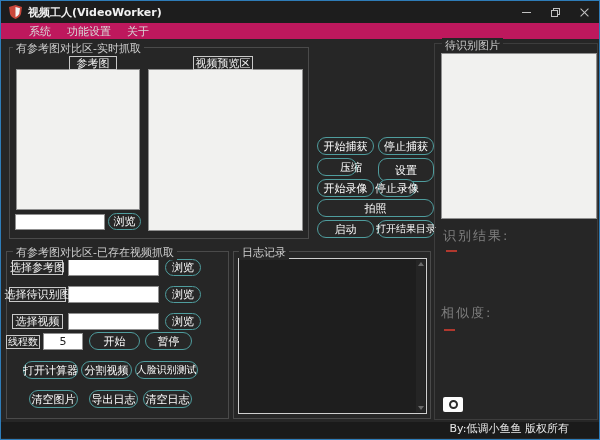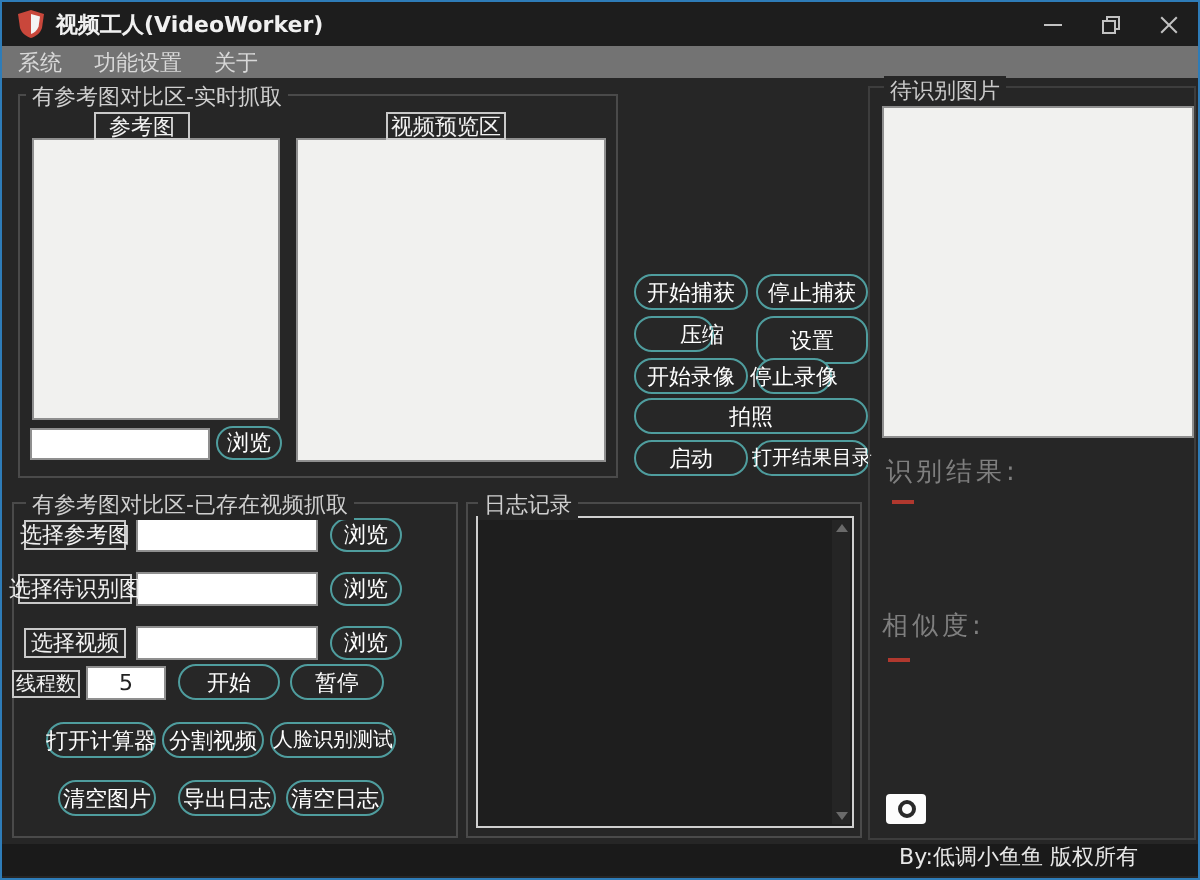--- a/index.html
+++ b/index.html
@@ -21,21 +21,21 @@
   .wc-min-glyph { width:9px; height:1px; background:#c2c2c2; }
   .wc-max-glyph { position:relative; width:9px; height:9px; }
   .wc-max-glyph .back { position:absolute; right:0; top:0; width:7px; height:7px; border:1px solid #c2c2c2; }
   .wc-max-glyph .front { position:absolute; left:0; bottom:0; width:7px; height:7px; border:1px solid #c2c2c2; background:#1d1d1d; }
   .wc-close-glyph { position:relative; width:11px; height:11px; }
   .wc-close-glyph::before, .wc-close-glyph::after { content:""; position:absolute; left:0; top:5px; width:11px; height:1px; background:#c2c2c2; }
   .wc-close-glyph::before { transform:rotate(45deg); }
   .wc-close-glyph::after { transform:rotate(-45deg); }
 
   
-  .menubar { position:absolute; left:0; top:22px; width:100%; height:16px; background:#737373; display:flex; align-items:center; }
+  .menubar { position:absolute; left:0; top:22px; width:100%; height:16px; background:#be185d; display:flex; align-items:center;padding-left:20px; }
   .menu-item { font-size:11px; color:#d8d8d8; padding:0 8px; cursor:pointer; white-space:nowrap; }
 
   
   .groupbox { position:absolute; border:1px solid #4a4a4a; }
   .grouplabel { position:absolute; font-size:11px; color:#cscfcf; color:#cfcfcf; background:#262626; padding:0 3px; white-space:nowrap; z-index:2; }
   .labelbox { position:absolute; border:1px solid #c9c9c9; background:#272727; color:#f2f2f2; font-size:11px; display:flex; align-items:center; justify-content:center; white-space:nowrap; z-index:2; }
   .panel { position:absolute; background:#f1f1ef; border:1px solid #8f8f8f; }
   .tinput { position:absolute; background:#ffffff; border:1px solid #8f8f8f; font-size:11px; padding:0 3px; color:#222; font-family:inherit; }
   .pill { position:absolute; border:1px solid #4f9d9e; border-radius:9px; background:#272727; color:#fff; font-size:11px; display:flex; align-items:center; justify-content:center; cursor:pointer; white-space:nowrap; }
   .pill.small-font { font-size:10px; }
@@ -86,21 +86,21 @@
 
   <div class="menubar">
     <span class="menu-item">系统</span>
     <span class="menu-item">功能设置</span>
     <span class="menu-item">关于</span>
   </div>
 
   <div class="groupbox" style="left:8px; top:46px; width:300px; height:192px;"></div>
   <span class="grouplabel" style="left:12px; top:40px;">有参考图对比区-实时抓取</span>
 
-  <div class="labelbox" style="left:46px; top:55px; width:48px; height:14px;">参考图</div>
+  <div class="labelbox" style="left:68px; top:55px; width:48px; height:14px;">参考图</div>
   <div class="labelbox" style="left:192px; top:55px; width:60px; height:14px;">视频预览区</div>
 
   <div class="panel" style="left:15px; top:68px; width:124px; height:141px;"></div>
   <div class="panel" style="left:147px; top:68px; width:155px; height:162px;"></div>
 
   <input class="tinput" style="left: 14px; top: 213px; width: 90px; height: 16px;" value="">
   <div class="pill" style="left:107px; top:212px; width:33px; height:17px;">浏览</div>
 
 
   <div class="pill" style="left:316px; top:136px; width:57px; height:18px;">开始捕获</div>

